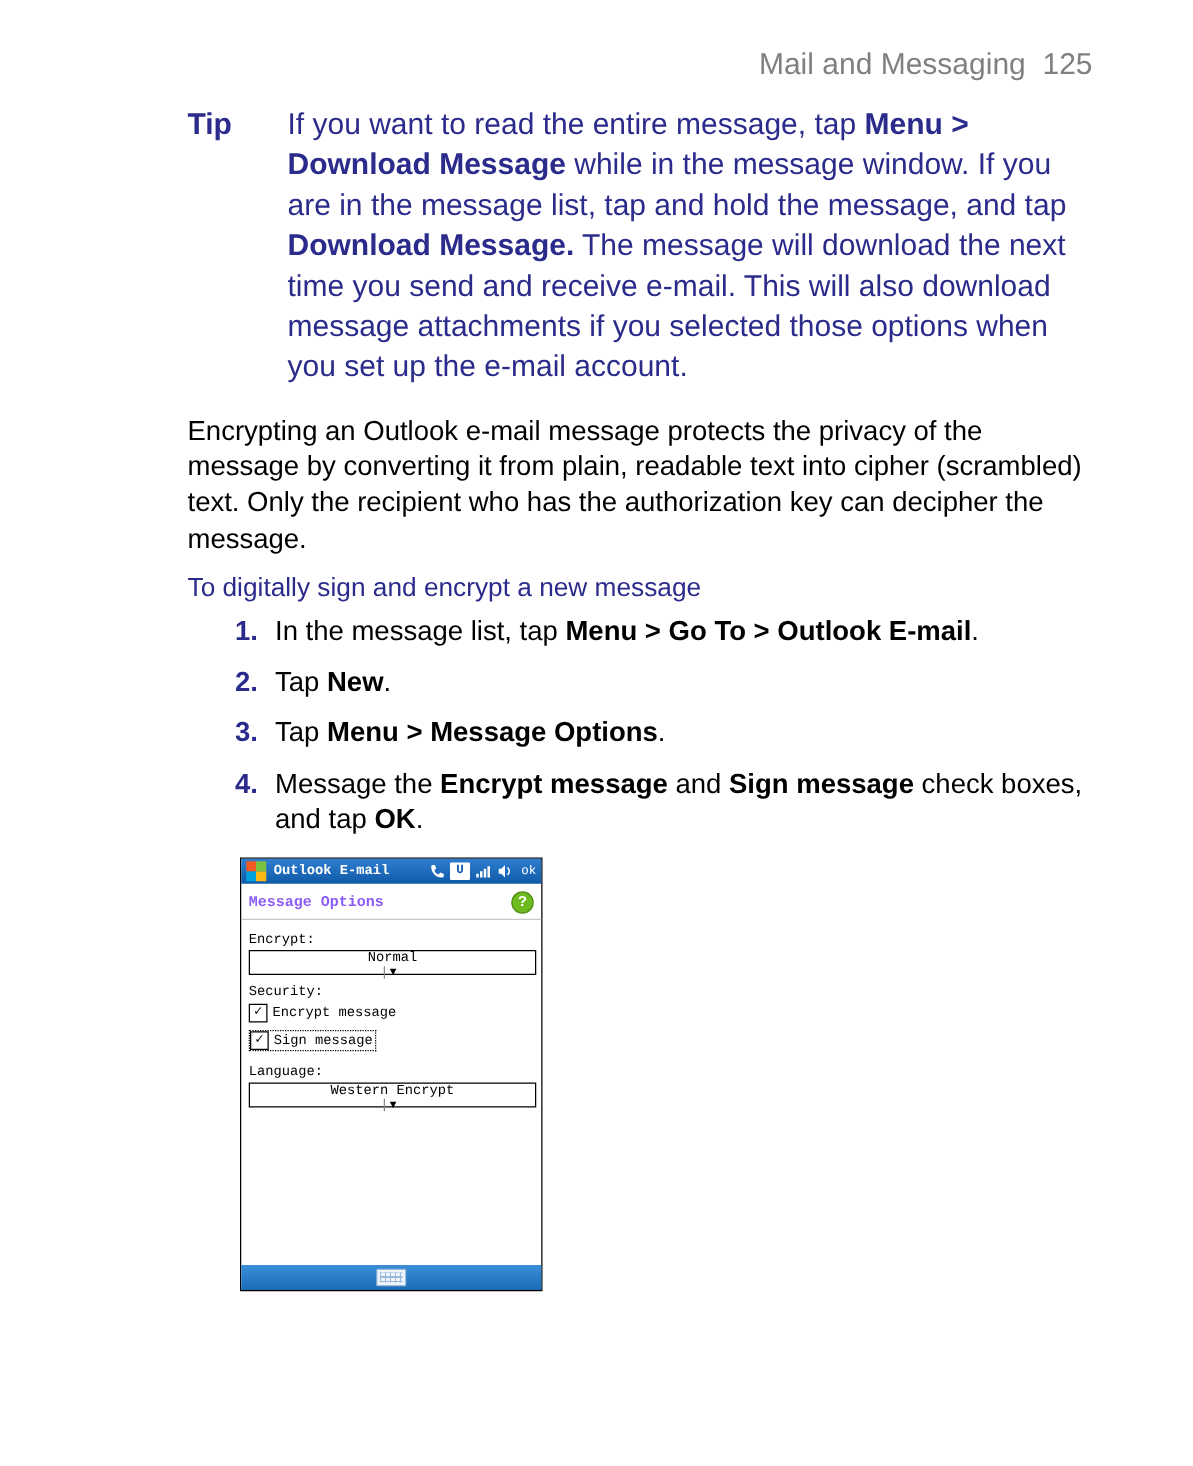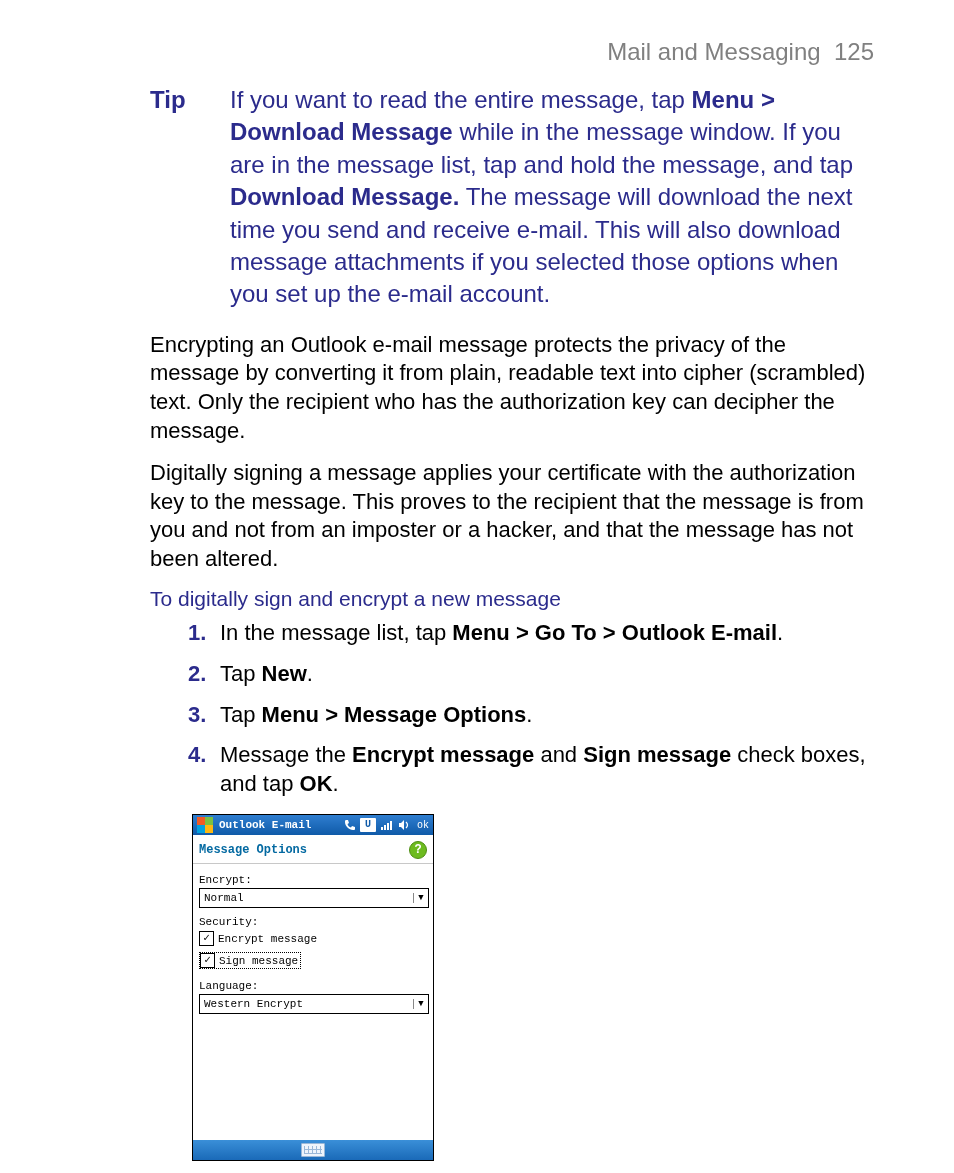--- a/index.html
+++ b/index.html
@@ -120,21 +120,21 @@
     margin-left: 4px;
   }
   .dev-sub {
     display: flex;
     align-items: center;
     justify-content: space-between;
     padding: 6px 6px 4px 6px;
     border-bottom: 1px solid #c8c8c8;
   }
   .dev-sub .sub-label {
-    color: #0369a1;
+    color: #8b5cf6;
     font-weight: bold;
     font-size: 12px;
   }
   .help-icon {
     width: 16px; height: 16px;
     border-radius: 50%;
     background: #6dbb1f;
     color: #fff;
     font-weight: bold;
     font-size: 12px;
@@ -147,20 +147,21 @@
     padding: 6px;
   }
   .field-label { margin: 4px 0 2px 0; }
   .combo {
     display: flex;
     align-items: center;
     border: 1px solid #000;
     height: 18px;
     width: 100%;
     background: #fff;
+    flex-direction: column;
   }
   .combo .val { flex: 1; padding: 0 4px; }
   .combo .arrow {
     width: 14px;
     text-align: center;
     font-size: 9px;
     border-left: 1px solid #888;
   }
   .check-row {
     display: flex;
@@ -218,21 +219,20 @@
 
   <div class="tip-block">
     <div class="tip-label">Tip</div>
     <div class="tip-content">
       <span>If you want to read the entire message, tap </span><b>Menu &gt; Download Message</b><span> while in the message window. If you are in the message list, tap and hold the message, and tap </span><b>Download Message.</b><span> The message will download the next time you send and receive e-mail. This will also download message attachments if you selected those options when you set up the e-mail account.</span>
     </div>
   </div>
 
 
   <p class="body">Encrypting an Outlook e-mail message protects the privacy of the message by converting it from plain, readable text into cipher (scrambled) text. Only the recipient who has the authorization key can decipher the message.</p>
-  <p class="body">Digitally signing a message applies your certificate with the authorization key to the message. This proves to the recipient that the message is from you and not from an imposter or a hacker, and that the message has not been altered.</p>
 
   <h3 class="sub">To digitally sign and encrypt a new message</h3>
 
   <ol class="steps">
     <li>
       <span class="num">1.</span>
       <span>In the message list, tap </span><b>Menu &gt; Go To &gt; Outlook E-mail</b><span>.</span>
     </li>
     <li>
       <span class="num">2.</span>

